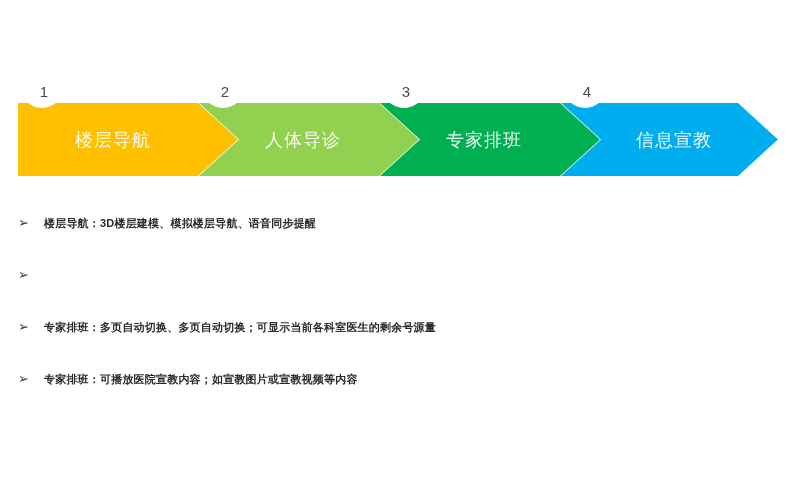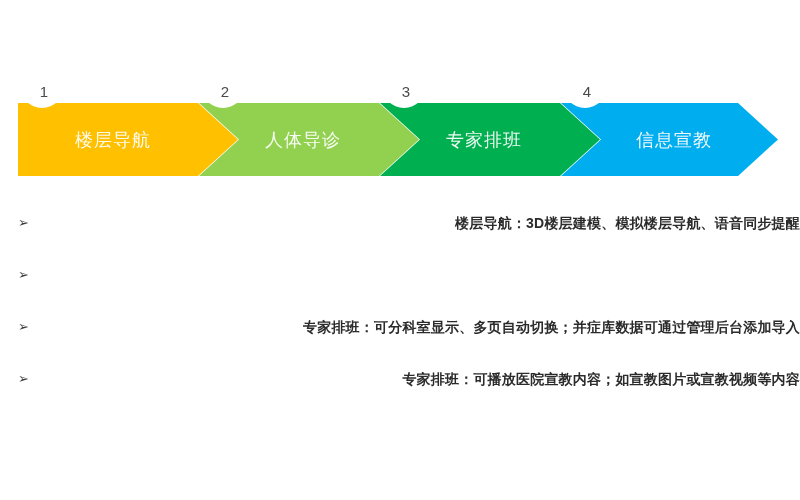--- a/index.html
+++ b/index.html
@@ -58,27 +58,26 @@
   .bullet-marker {
     flex: 0 0 auto;
     width: 26px;
     font-size: 13px;
     line-height: 20px;
     color: #3a3a3a;
     font-family: "DejaVu Sans", sans-serif;
   }
   .bullet-text {
     flex: 1 1 auto;
-    font-size: 14px;
+    font-size: 11px;
     line-height: 20px;
     color: #2b2b2b;
     font-weight: bold;
     letter-spacing: 0.2px;
     white-space: nowrap;
-    text-align: right;
   }
 </style>
 </head>
 <body style="background: rgb(255, 255, 255);">
 
 <div id="process-band">
   <svg width="800" height="200" viewBox="0 0 800 200" xmlns="http://www.w3.org/2000/svg">
     <defs>
 
       <mask id="notch1" maskUnits="userSpaceOnUse" x="0" y="0" width="800" height="200">
@@ -131,21 +130,21 @@
     <span class="bullet-marker">➢</span>
     <span class="bullet-text">楼层导航：3D楼层建模、模拟楼层导航、语音同步提醒</span>
   </div>
 
   <div class="bullet-row">
     <span class="bullet-marker">➢</span>
   </div>
 
   <div class="bullet-row">
     <span class="bullet-marker">➢</span>
-    <span class="bullet-text">专家排班：可分科室显示、多页自动切换；并症库数据可通过管理后台添加导入</span>
+    <span class="bullet-text">专家排班：多页自动切换、多页自动切换；可显示当前各科室医生的剩余号源量</span>
   </div>
 
   <div class="bullet-row">
     <span class="bullet-marker">➢</span>
     <span class="bullet-text">专家排班：可播放医院宣教内容；如宣教图片或宣教视频等内容</span>
   </div>
 
 </div>
 
 </body></html>

